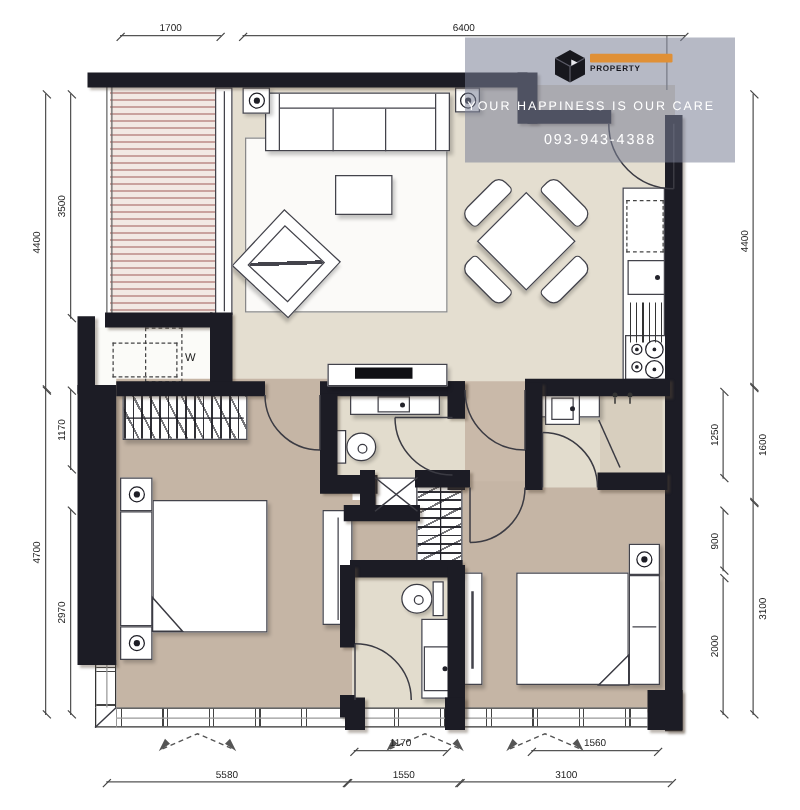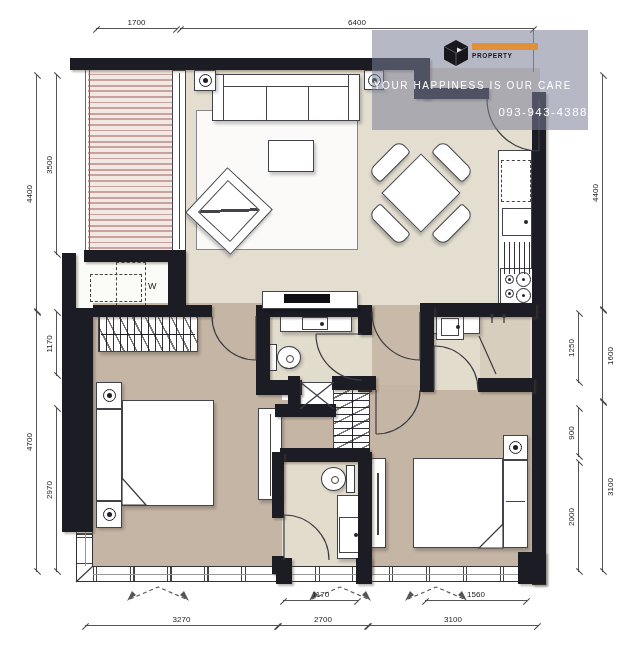--- a/index.html
+++ b/index.html
@@ -41,21 +41,21 @@
   .dimh::before,.dimh::after{content:"";position:absolute;top:-4.5px;width:1px;height:9px;background:#444;transform:rotate(45deg)}
   .dimh::before{left:0}.dimh::after{right:0}
   .dimh .lbl{position:absolute;top:-11px;left:50%;transform:translateX(-50%);white-space:nowrap}
   .dimv{border-left:1px solid #555;width:0}
   .dimv::before,.dimv::after{content:"";position:absolute;left:-4.5px;width:9px;height:1px;background:#444;transform:rotate(45deg)}
   .dimv::before{top:0}.dimv::after{bottom:0}
   .dimv .lbl{position:absolute;left:-12px;top:50%;transform:translateY(-50%) rotate(180deg);writing-mode:vertical-rl;white-space:nowrap}
   .dimv.r .lbl{left:3px}
   .wm{position:absolute;left:372px;top:30px;width:216px;height:100px;background:rgba(122,128,150,.55);z-index:50;color:#fff}
   .wm-tagline{position:absolute;top:50px;left:0;right:14px;text-align:center;font-size:10px;letter-spacing:1.6px;white-space:nowrap}
-  .wm-phone{position:absolute;top:76px;left:0;right:0;text-align:right;font-size:11.5px;letter-spacing:1.5px}
+  .wm-phone{position:absolute;top:76px;left:0;right:0;text-align:center;font-size:11.5px;letter-spacing:1.5px}
   .wm-brandrow{position:absolute;left:72px;top:10px;display:flex;align-items:flex-start;gap:4px}
   .wm-orange{width:66px;height:7px;background:#e09036;border-radius:1px;filter:blur(.4px);margin-top:3px}
   .wm-brand{font-size:6.5px;font-weight:bold;color:#15151c;letter-spacing:.6px;margin-top:2px}
   .wtext{position:absolute;font-size:9px;color:#222;z-index:13}
   svg.ovl{position:absolute;left:0;top:0;z-index:30;pointer-events:none}
   .ext{position:absolute;width:1px;background:#777;z-index:5}
 </style>
 </head>
 <body>
 
@@ -258,21 +258,21 @@
       <polygon points="309,601 318,595 314,591"></polygon>
         <polygon points="371,601 362,595 366,591"></polygon>
       <polygon points="405,601 414,595 410,591"></polygon>
         <polygon points="467,601 458,595 462,591"></polygon>
     </g>
   </svg>
 
   <div class="dimh" style="left:96px;top:28px;width:81px">
       <span class="lbl">1700</span>
     </div>
-  <div class="dimh" style="left:180px;top:28px;width:354px">
+  <div class="dimh" style="left:194px;top:28px;width:354px">
       <span class="lbl">6400</span>
     </div>
 
   <div class="dimv" style="left:36px;top:75px;height:237px">
       <span class="lbl">4400</span>
     </div>
   <div class="dimv" style="left:36px;top:312px;height:260px">
       <span class="lbl">4700</span>
     </div>
   <div class="dimv" style="left:56px;top:75px;height:180px">
@@ -304,24 +304,24 @@
       <span class="lbl">3100</span>
     </div>
 
   <div class="dimh" style="left:283px;top:600px;width:75px">
       <span class="lbl">1170</span>
     </div>
   <div class="dimh" style="left:425px;top:600px;width:102px">
       <span class="lbl">1560</span>
     </div>
   <div class="dimh" style="left:85px;top:625px;width:193px">
-      <span class="lbl">3270</span>
+      <span class="lbl">5580</span>
     </div>
   <div class="dimh" style="left:278px;top:625px;width:90px">
-      <span class="lbl">2700</span>
+      <span class="lbl">1550</span>
     </div>
   <div class="dimh" style="left:368px;top:625px;width:170px">
       <span class="lbl">3100</span>
     </div>
 
   <div class="wm">
     <div class="wm-brandrow">
       <svg width="24" height="26" viewBox="0 0 24 26">
         <polygon points="12,0 24,6.5 24,19.5 12,26 0,19.5 0,6.5" fill="#17171d"></polygon>
         <path d="M0 6.5 L12 13 L24 6.5 M12 13 L12 26" stroke="#5a5a66" stroke-width="1" fill="none"></path>

